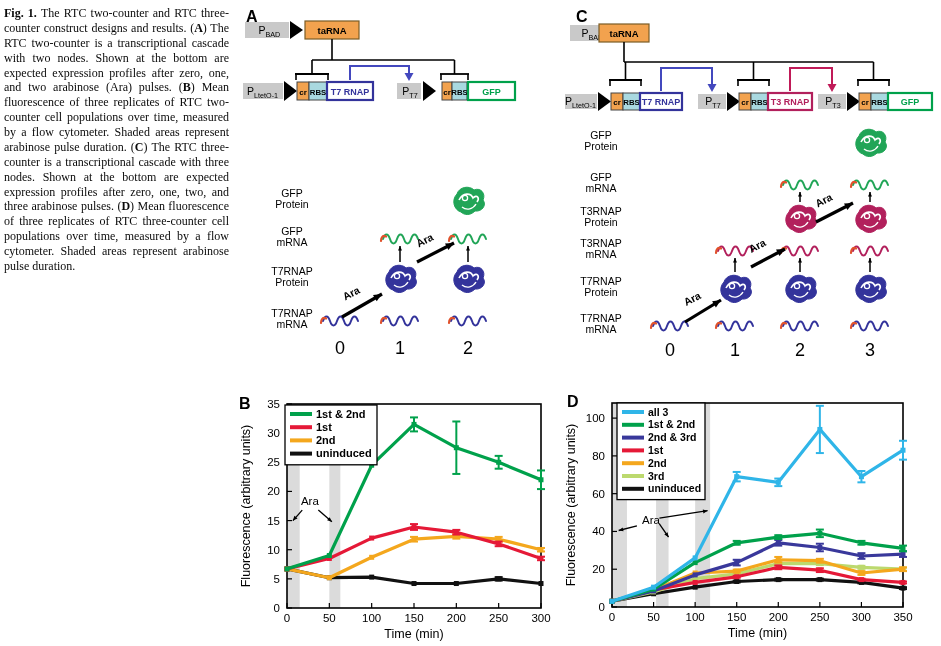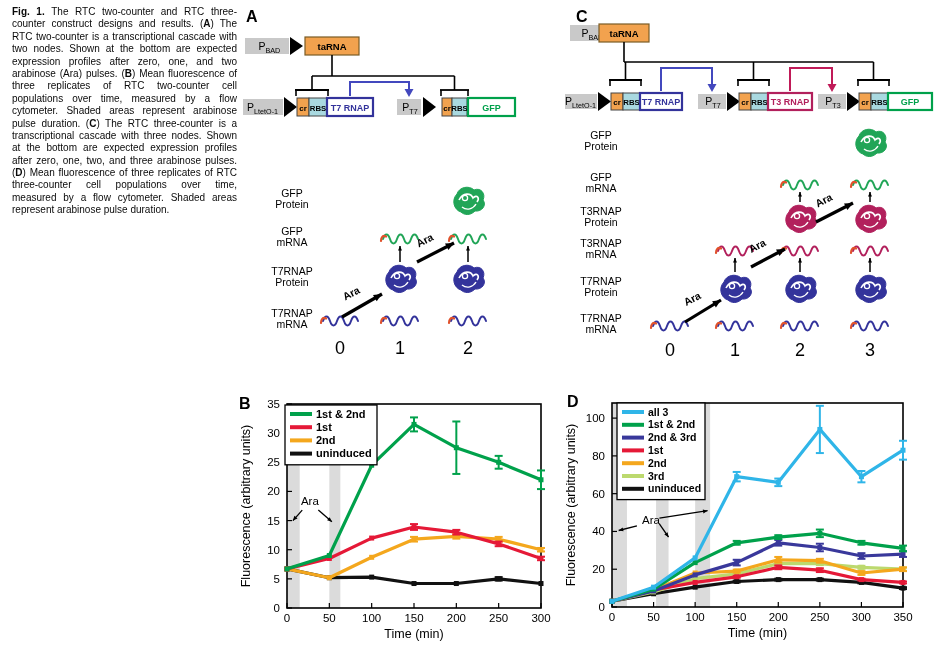--- a/index.html
+++ b/index.html
@@ -1,36 +1,36 @@
 <!DOCTYPE html>
 <html><head>
 <meta charset="utf-8">
 <style>
   html,body{margin:0;padding:0;background:#fff;}
   #fig{position:relative;width:941px;height:646px;background:#fff;overflow:hidden;
        font-family:"Liberation Sans",sans-serif;color:#111;}
-  .caption{position:absolute;left:12px;top:6px;width:225px;font-size:10px;line-height:1.24;
-           text-align:justify;color:#0a0a0a;}
+  .caption{position:absolute;left:4px;top:6px;width:225px;font-size:12px;line-height:1.24;
+           text-align:justify;color:#0a0a0a;font-family:Liberation Serif, serif;}
   .caption .b{font-weight:700;}
   .plabel{position:absolute;font-weight:700;font-size:16px;color:#000;}
   .diagram,.chart{position:absolute;}
   svg text{font-family:"Liberation Sans",sans-serif;}
 </style>
 </head>
 <body>
 
 <div id="fig">
   <div class="caption"><span class="b">Fig. 1. </span><span class="">The RTC two-counter and RTC three-counter construct designs and results. (</span><span class="b">A</span><span class="">) The RTC two-counter is a transcriptional cascade with two nodes. Shown at the bottom are expected expression profiles after zero, one, and two arabinose (Ara) pulses. (</span><span class="b">B</span><span class="">) Mean fluorescence of three replicates of RTC two-counter cell populations over time, measured by a flow cytometer. Shaded areas represent arabinose pulse duration. (</span><span class="b">C</span><span class="">) The RTC three-counter is a transcriptional cascade with three nodes. Shown at the bottom are expected expression profiles after zero, one, two, and three arabinose pulses. (</span><span class="b">D</span><span class="">) Mean fluorescence of three replicates of RTC three-counter cell populations over time, measured by a flow cytometer. Shaded areas represent arabinose pulse duration.</span></div>
 
   <div class="plabel" style="left:246px;top:8px">A</div>
   <div class="plabel" style="left:576px;top:8px">C</div>
   <div class="plabel" style="left:239px;top:395px">B</div>
   <div class="plabel" style="left:567px;top:393px">D</div>
 
-  <div id="constructA" class="diagram" style="left:238px;top:28px"><svg width="302" height="96">
+  <div id="constructA" class="diagram" style="left:238px;top:12px"><svg width="302" height="96">
         <rect x="7" y="10" width="44" height="16" fill="#C9C9C9"></rect>
         <text x="20.45" y="22" fill="#000" font-size="10.5px">P<tspan dy="2.5" font-size="7.2px">BAD</tspan></text>
         <polygon points="52,9 52,27 65,18" fill="#000"></polygon>
         <rect x="67" y="9" width="54" height="18" fill="#F2A24E" stroke="#7A5C26" stroke-width="1.2"></rect>
         <text x="94" y="21.5" fill="#000" font-size="9.5px" font-weight="600" text-anchor="middle">taRNA</text>
         <line x1="94" y1="27" x2="94" y2="48" stroke="#000" stroke-width="1.6"></line>
         <line x1="74" y1="48" x2="216.5" y2="48" stroke="#000" stroke-width="1.6"></line>
         <line x1="74" y1="48" x2="74" y2="62" stroke="#000" stroke-width="1.6"></line>
         <line x1="57" y1="62" x2="91" y2="62" stroke="#000" stroke-width="1.8"></line>
         <line x1="58" y1="62" x2="58" y2="68" stroke="#000" stroke-width="1.6"></line>

